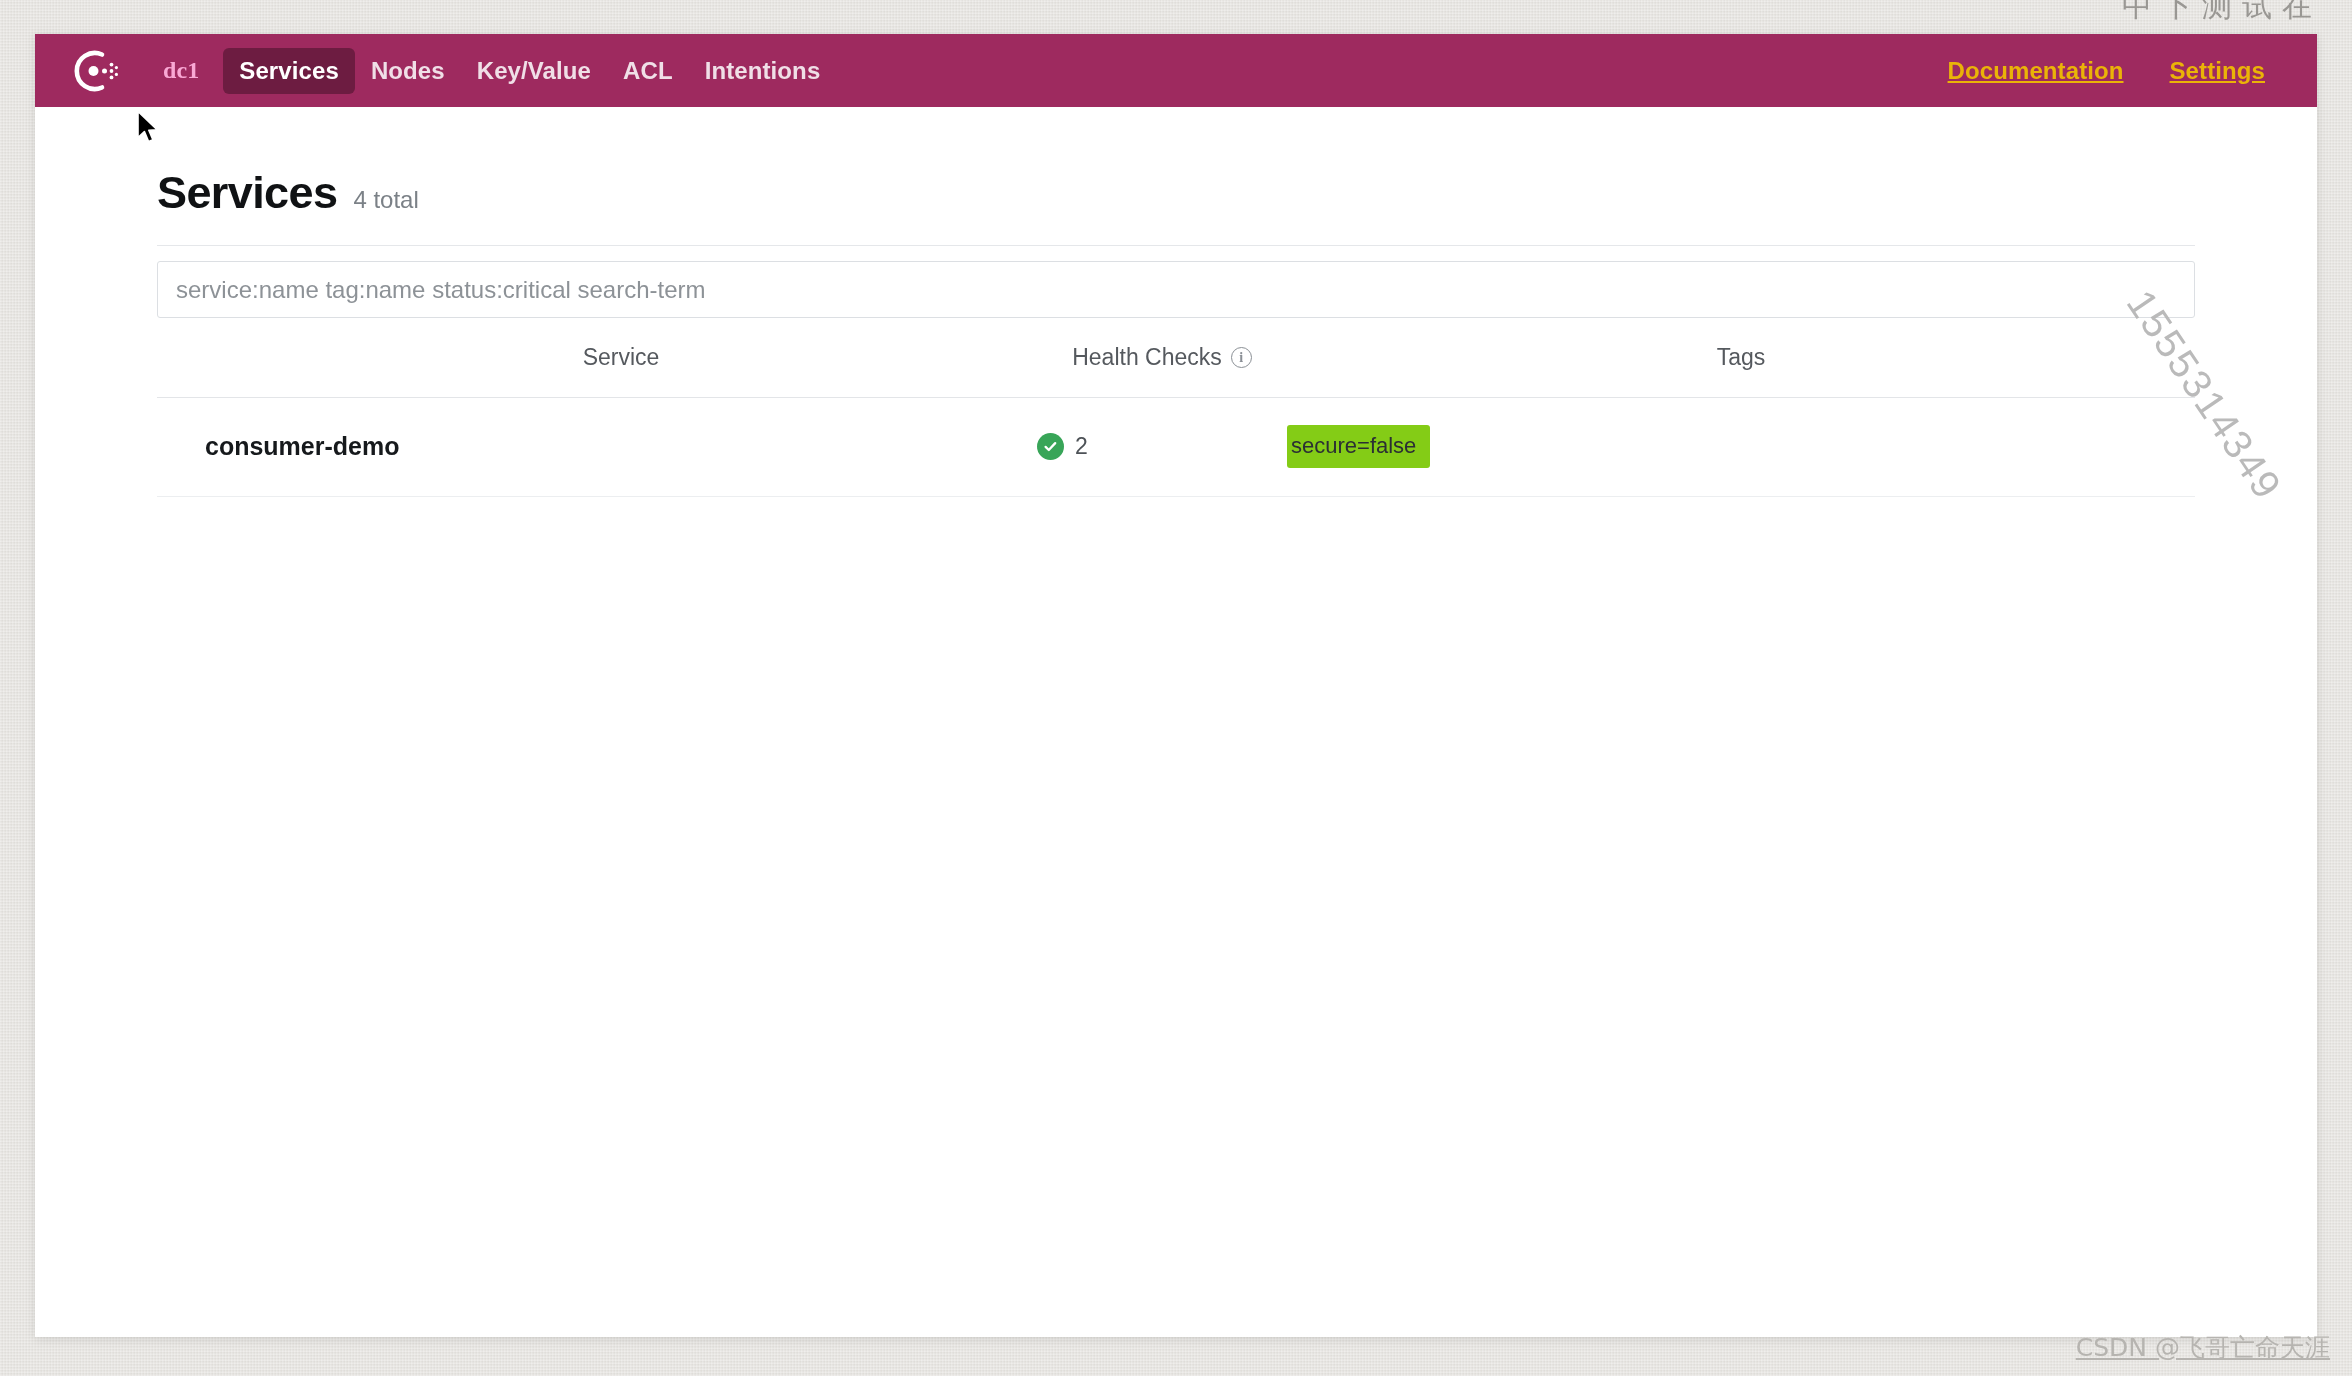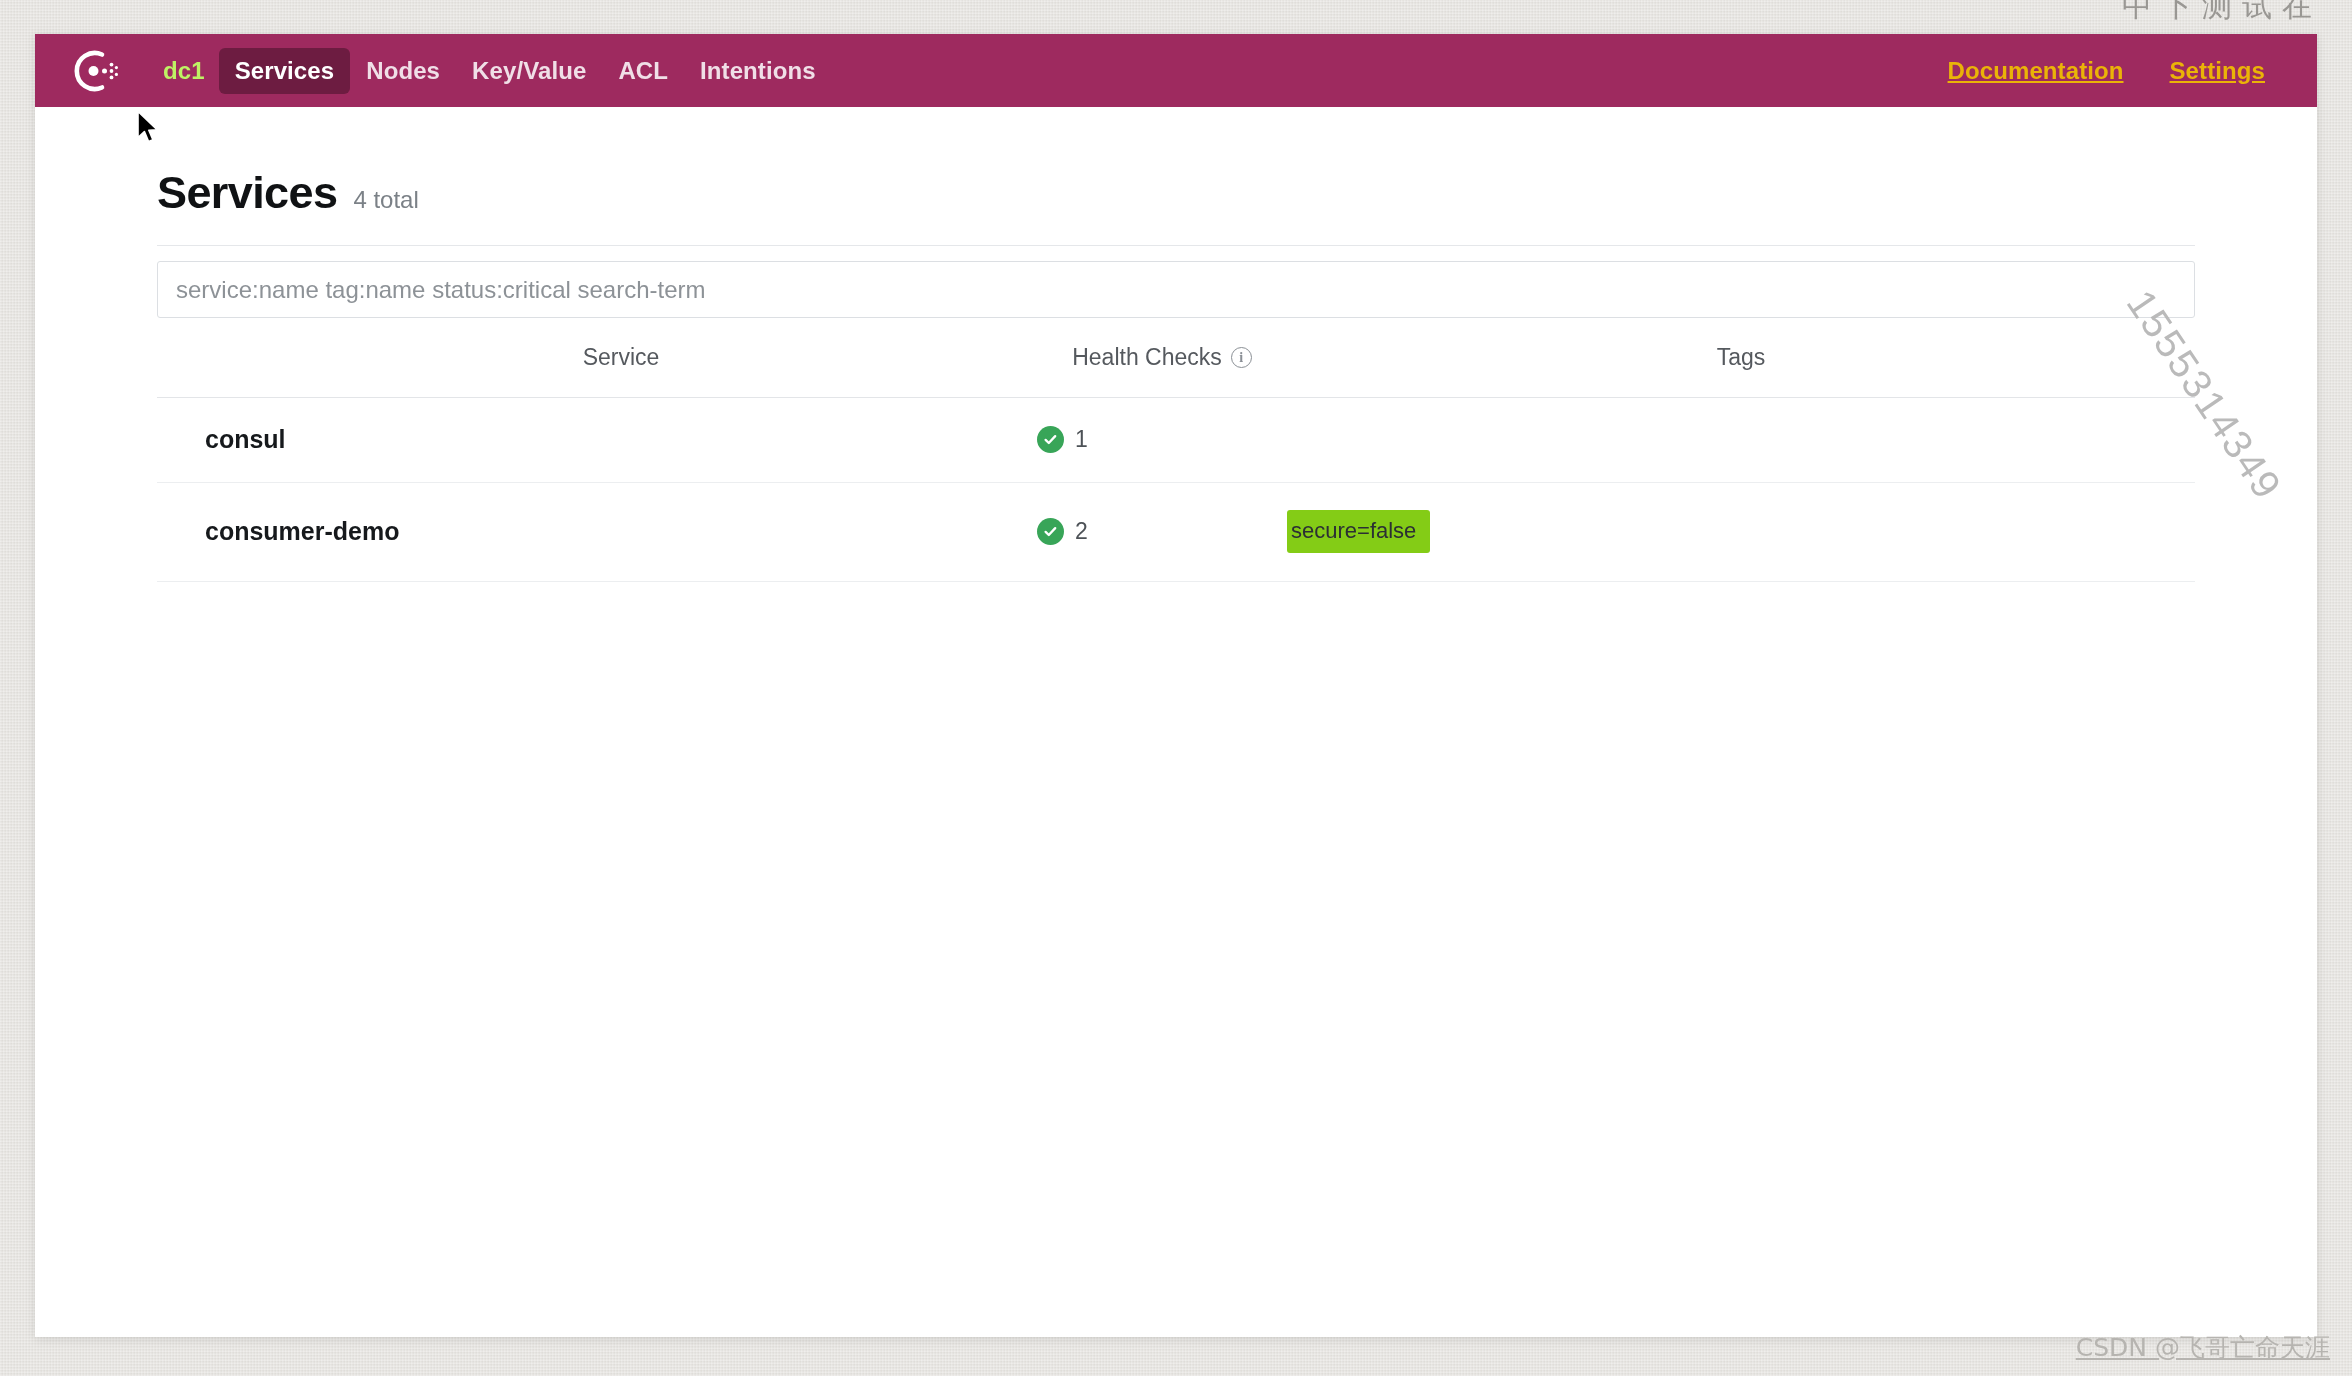--- a/index.html
+++ b/index.html
@@ -80,22 +80,23 @@
     font-size: 24px;
     font-weight: 700;
     padding: 9px 16px;
     border-radius: 6px;
     white-space: nowrap;
     letter-spacing: 0.1px;
     cursor: pointer;
   }
 
   .nav-item.dc {
-    color: #bef264;
-    padding-right: 14px;
+    color: #f9a8d4;
+    padding-right: 24px;
+    font-family: Liberation Serif, serif;
   }
 
   .nav-item.active {
     background: #6d1c41;
     color: #ffffff;
   }
 
   .nav-right {
     margin-left: auto;
     display: flex;
@@ -351,36 +352,20 @@
               <span class="th-health-inner">
                 <span>Health Checks</span>
                 <span class="info-icon">i</span>
               </span>
             </th>
             <th class="col-tags">Tags</th>
           </tr>
         </thead>
         <tbody>
 
-          <tr>
-            <td>
-              <span class="svc-name">consul</span>
-            </td>
-            <td>
-              <span class="health-cell">
-                <span class="check-badge">
-                  <svg width="17" height="17" viewBox="0 0 17 17" aria-hidden="true">
-                    <path d="M3.6 8.9 L6.8 12.0 L13.2 5.1" fill="none" stroke="#ffffff" stroke-width="2.3" stroke-linecap="round" stroke-linejoin="round"></path>
-                  </svg>
-                </span>
-                <span class="health-count">1</span>
-              </span>
-            </td>
-            <td></td>
-          </tr>
 
           <tr>
             <td>
               <span class="svc-name">consumer-demo</span>
             </td>
             <td>
               <span class="health-cell">
                 <span class="check-badge">
                   <svg width="17" height="17" viewBox="0 0 17 17" aria-hidden="true">
                     <path d="M3.6 8.9 L6.8 12.0 L13.2 5.1" fill="none" stroke="#ffffff" stroke-width="2.3" stroke-linecap="round" stroke-linejoin="round"></path>

